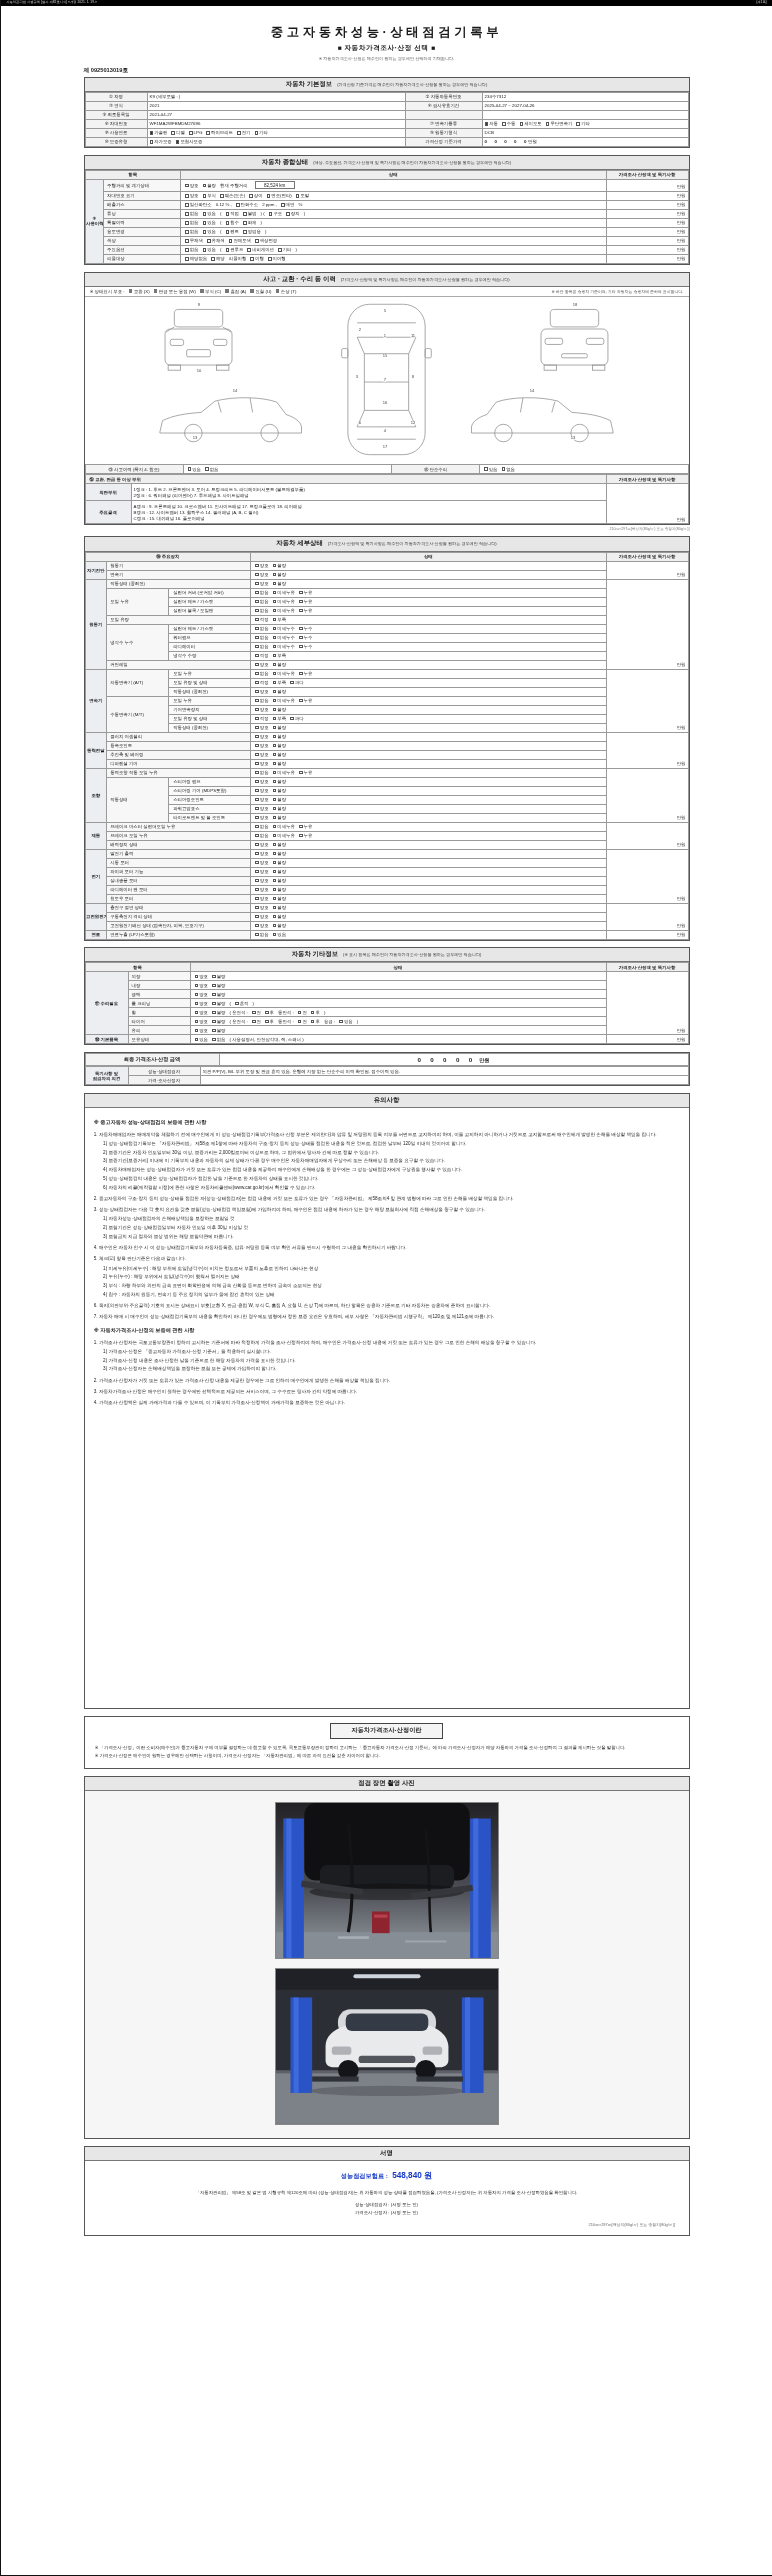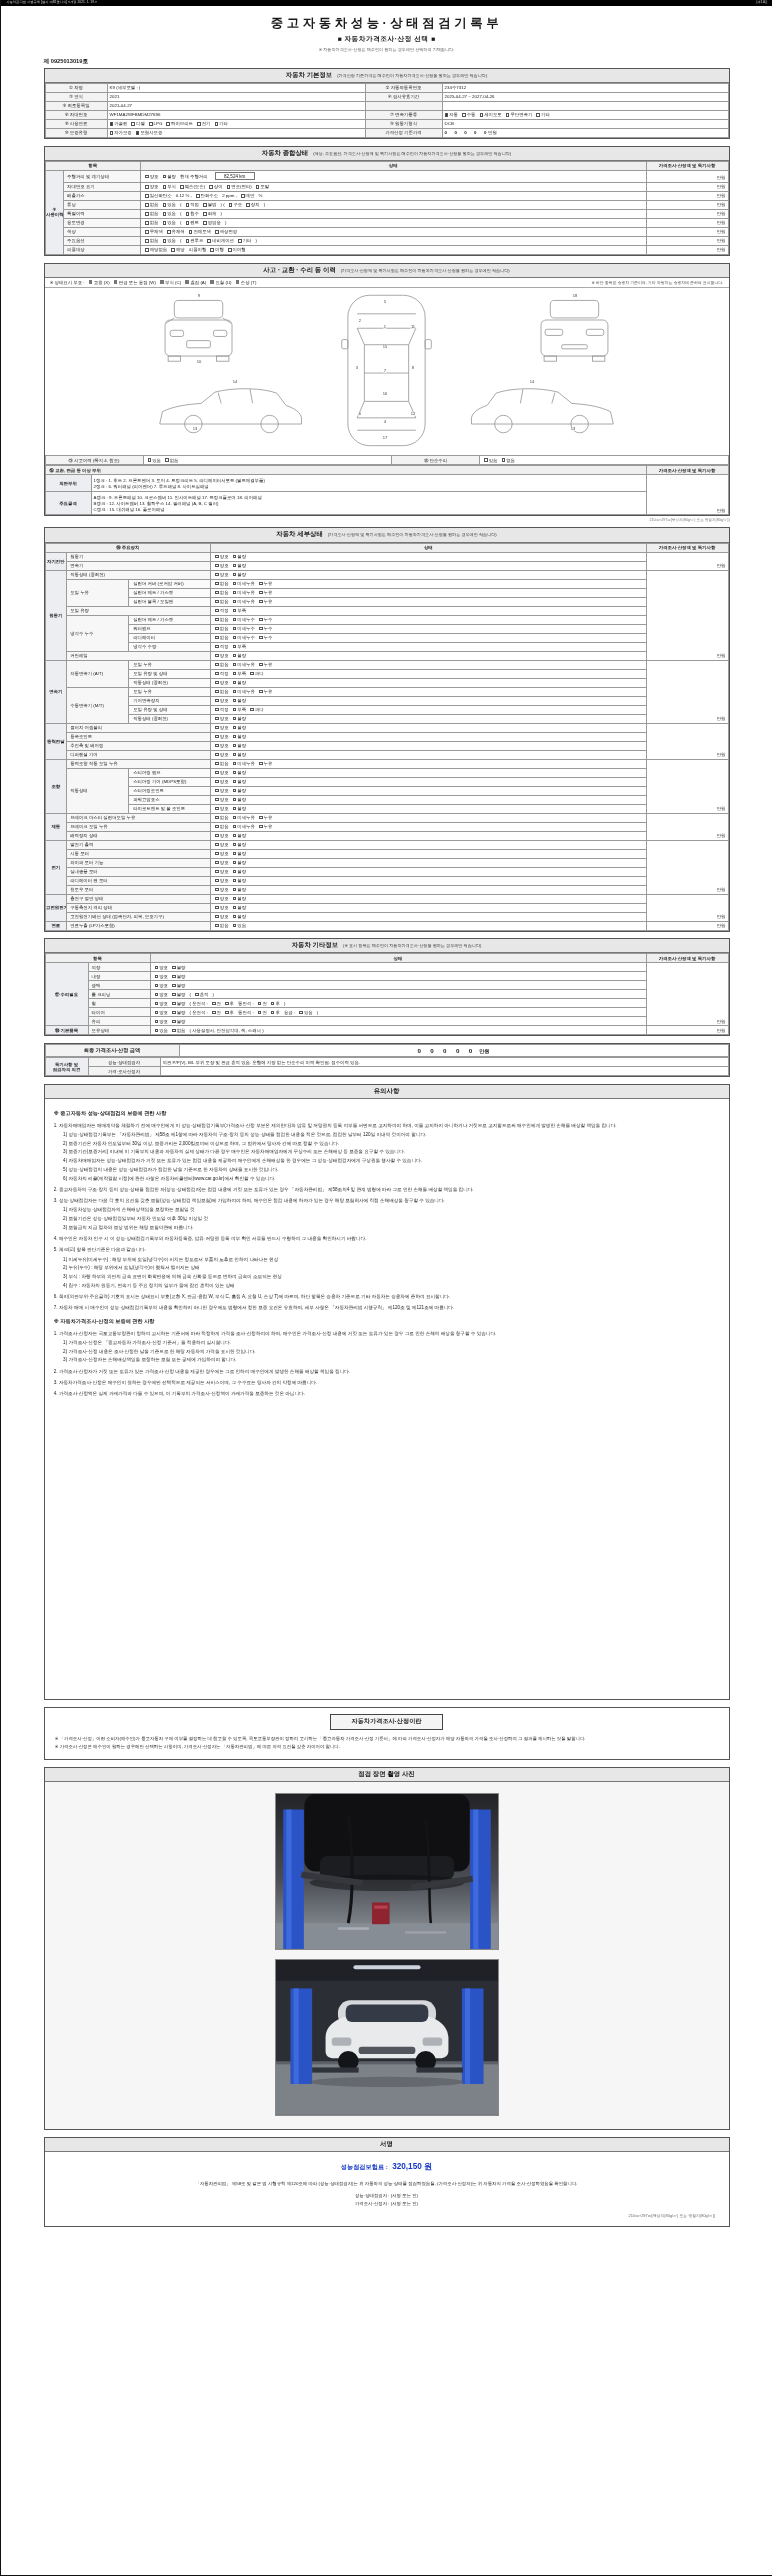--- a/index.html
+++ b/index.html
@@ -1,19 +1,19 @@
 <!DOCTYPE html>
 <html lang="ko" style="font-size:8.2px"><head>
 <meta charset="utf-8">
 <style>
   *{box-sizing:border-box;margin:0;padding:0}
   html,body{width:773px;background:#fff}
   body{height:2576px;overflow:hidden;font-family:"Liberation Sans","DejaVu Sans",sans-serif;color:#1a1a1a;position:relative;border-left:1px solid #111;border-right:1px solid #111;border-bottom:1px solid #111}
   .topbar{height:5.7px;background:#000;color:#ddd;font-size:3.3px;line-height:5.7px;display:flex;justify-content:space-between;padding:0 5.2px}
-  .sheet{width:686px;margin:3px auto 0}
+  .sheet{width:606px;margin:12px auto 0}
   
   .hdr{text-align:center;padding:6.2px 0 2.1px}
   .hdr-title{font-size:12.4px;font-weight:bold;letter-spacing:3.6px}
   .hdr-sub{font-size:6.7px;font-weight:bold;margin-top:3.6px;letter-spacing:0.5px}
   .hdr-note{font-size:4.1px;color:#555;margin-top:2.6px}
   .doc-no{font-size:5.7px;font-weight:bold;margin:4.1px 0 1.5px;text-align:left}
   
   section{border:0.8px solid #555;margin-bottom:6.7px;background:#fff}
   .sec-head{background:#e7e7e7;border-bottom:0.5px solid #777;text-align:center;padding:2.1px 1px;font-size:6.4px;font-weight:bold}
   .sec-head .cap{font-size:4.1px;font-weight:normal;color:#333;margin-left:3.1px}
@@ -763,21 +763,21 @@
     </div>
   </section>
 
   <section>
     <div class="sec-head">
       <span>서명</span>
     </div>
     <div class="sign-body">
       <div class="fee-line">
         <span class="fee-label">성능점검보험료 :</span>
-        <span class="fee">320,150 원</span>
+        <span class="fee">548,840 원</span>
       </div>
       <div class="sign-law">「자동차관리법」 제58조 및 같은 법 시행규칙 제120조에 따라 (성능·상태점검자)는 위 자동차의 성능·상태를 점검하였음을, (가격조사·산정자)는 위 자동차의 가격을 조사·산정하였음을 확인합니다.</div>
       <div class="sign-row">성능·상태점검자 : (서명 또는 인)</div>
       <div class="sign-row">가격조사·산정자 : (서명 또는 인)</div>
       <div class="page-foot">210㎜×297㎜[백상지(80g/㎡) 또는 중질지(80g/㎡)]</div>
     </div>
   </section>
 
 </div>
 

